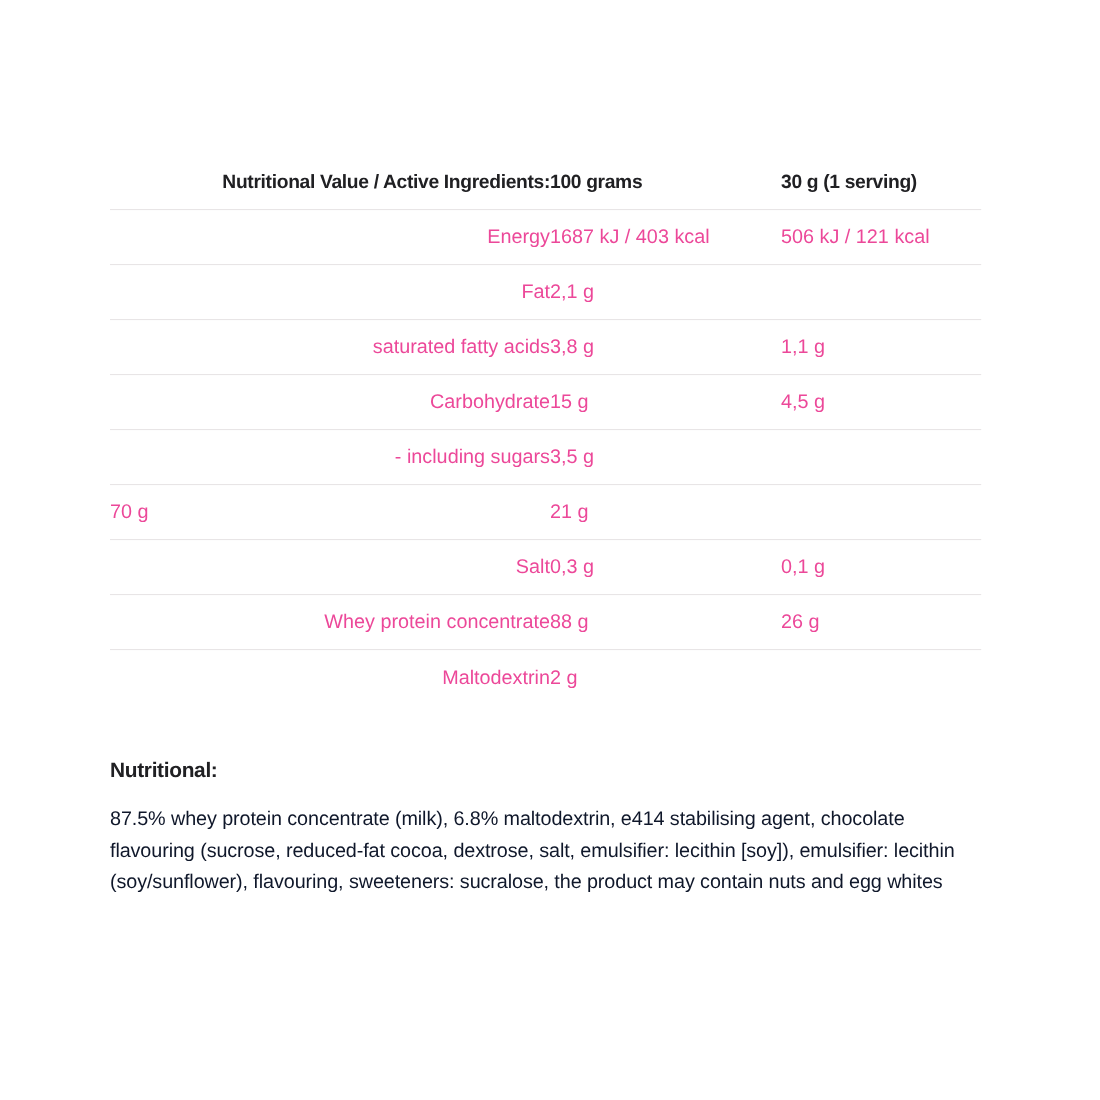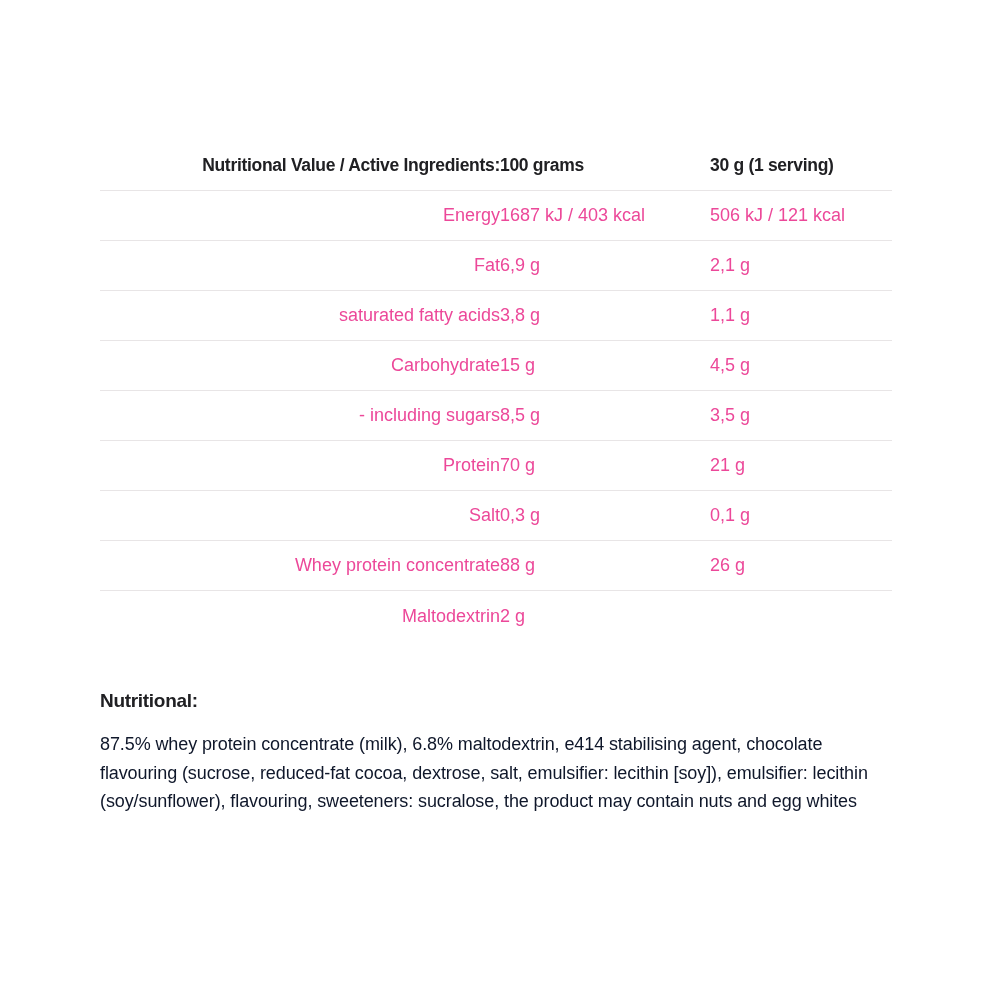--- a/index.html
+++ b/index.html
@@ -71,44 +71,41 @@
   </div>
 
   <div class="nt-row">
     <div class="cell cell-label">Energy</div>
     <div class="cell">1687 kJ / 403 kcal</div>
     <div class="cell">506 kJ / 121 kcal</div>
   </div>
 
   <div class="nt-row">
     <div class="cell cell-label">Fat</div>
-    <div class="cell">6,9 g</div>
     <div class="cell">2,1 g</div>
   </div>
 
   <div class="nt-row indent">
     <div class="cell cell-label">saturated fatty acids</div>
     <div class="cell">3,8 g</div>
     <div class="cell">1,1 g</div>
   </div>
 
   <div class="nt-row">
     <div class="cell cell-label">Carbohydrate</div>
     <div class="cell">15 g</div>
     <div class="cell">4,5 g</div>
   </div>
 
   <div class="nt-row indent">
     <div class="cell cell-label">- including sugars</div>
-    <div class="cell">8,5 g</div>
     <div class="cell">3,5 g</div>
   </div>
 
   <div class="nt-row">
-    <div class="cell cell-label">Protein</div>
     <div class="cell">70 g</div>
     <div class="cell">21 g</div>
   </div>
 
   <div class="nt-row">
     <div class="cell cell-label">Salt</div>
     <div class="cell">0,3 g</div>
     <div class="cell">0,1 g</div>
   </div>
 

